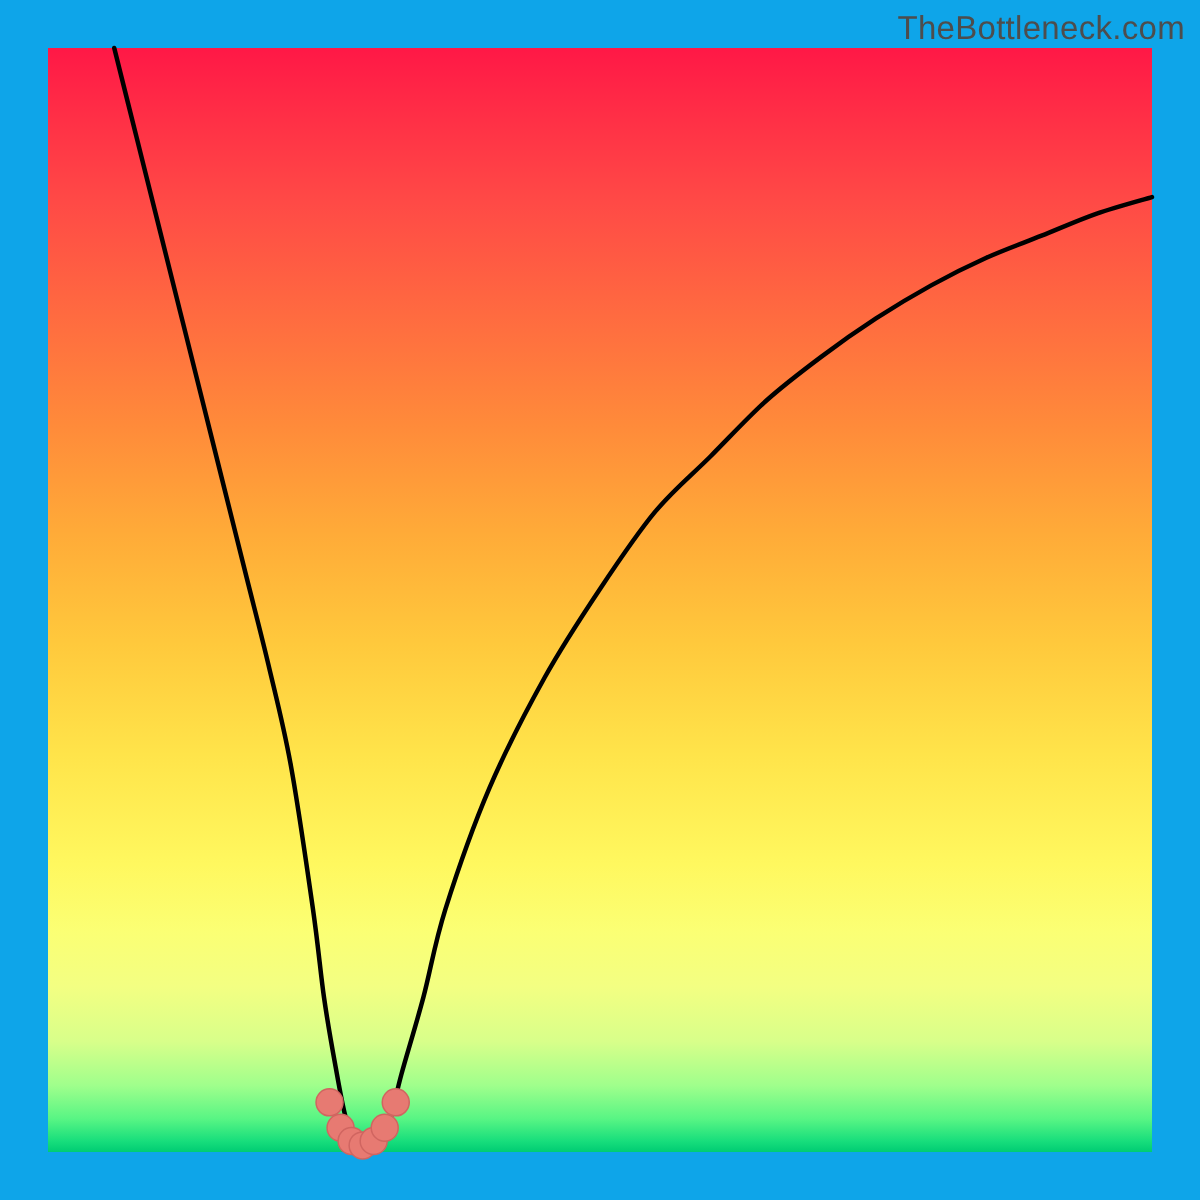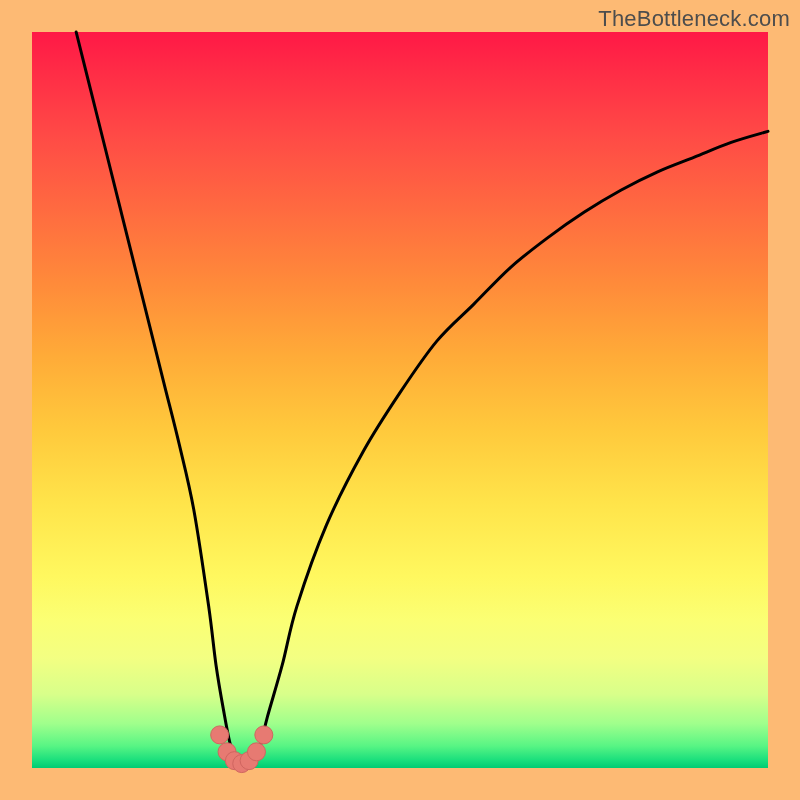--- a/index.html
+++ b/index.html
@@ -10,21 +10,21 @@
     overflow: hidden;
     background: #000;
     font-family: Arial, Helvetica, sans-serif;
   }
   .frame {
     position: absolute;
     left: 0;
     top: 0;
     width: 800px;
     height: 800px;
-    background: #fdba74;
+    background: #0ea5e9;
   }
   .plot {
     position: absolute;
     left: 32px;
     top: 32px;
     width: 736px;
     height: 736px;
     background: linear-gradient(to bottom,
       #ff1846 0%,
       #ff2e46 6%,

